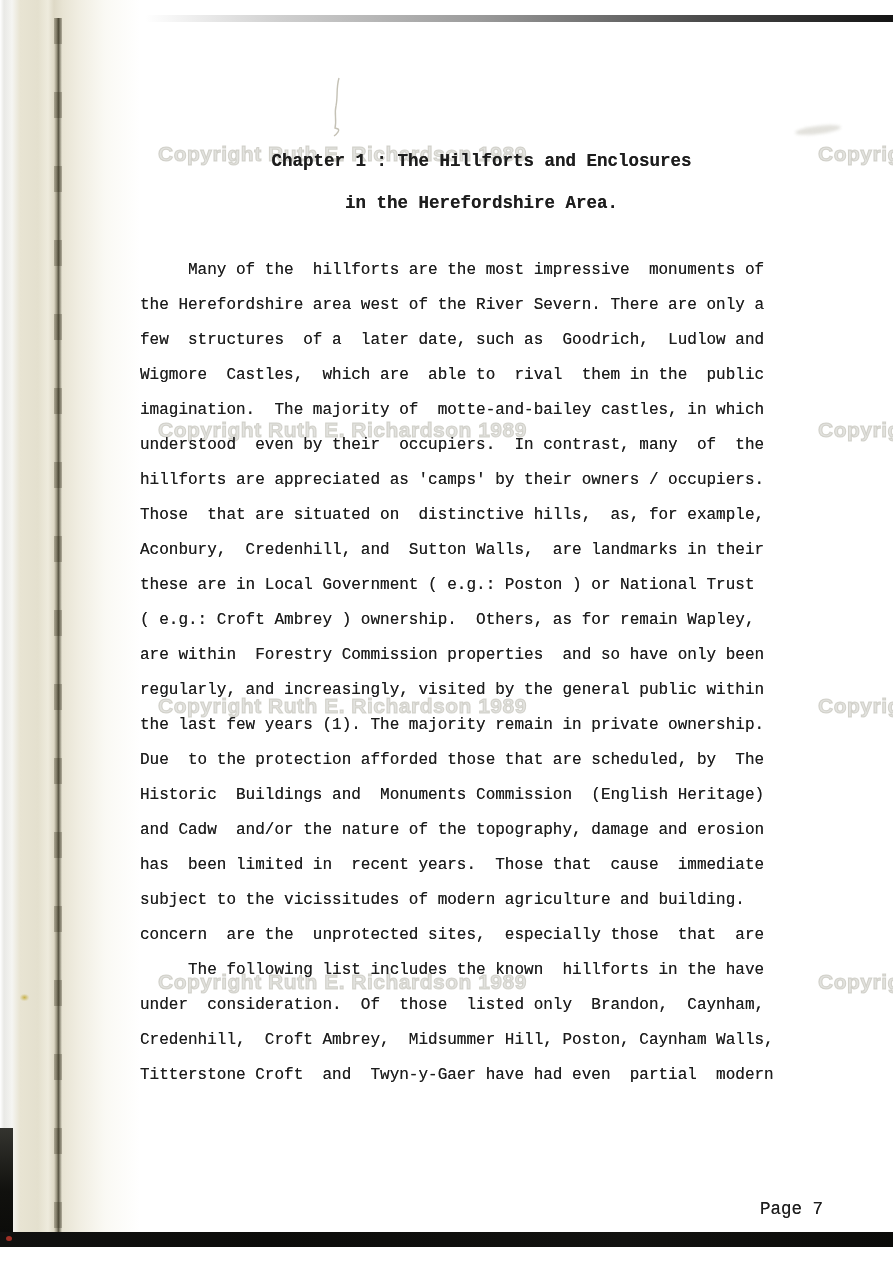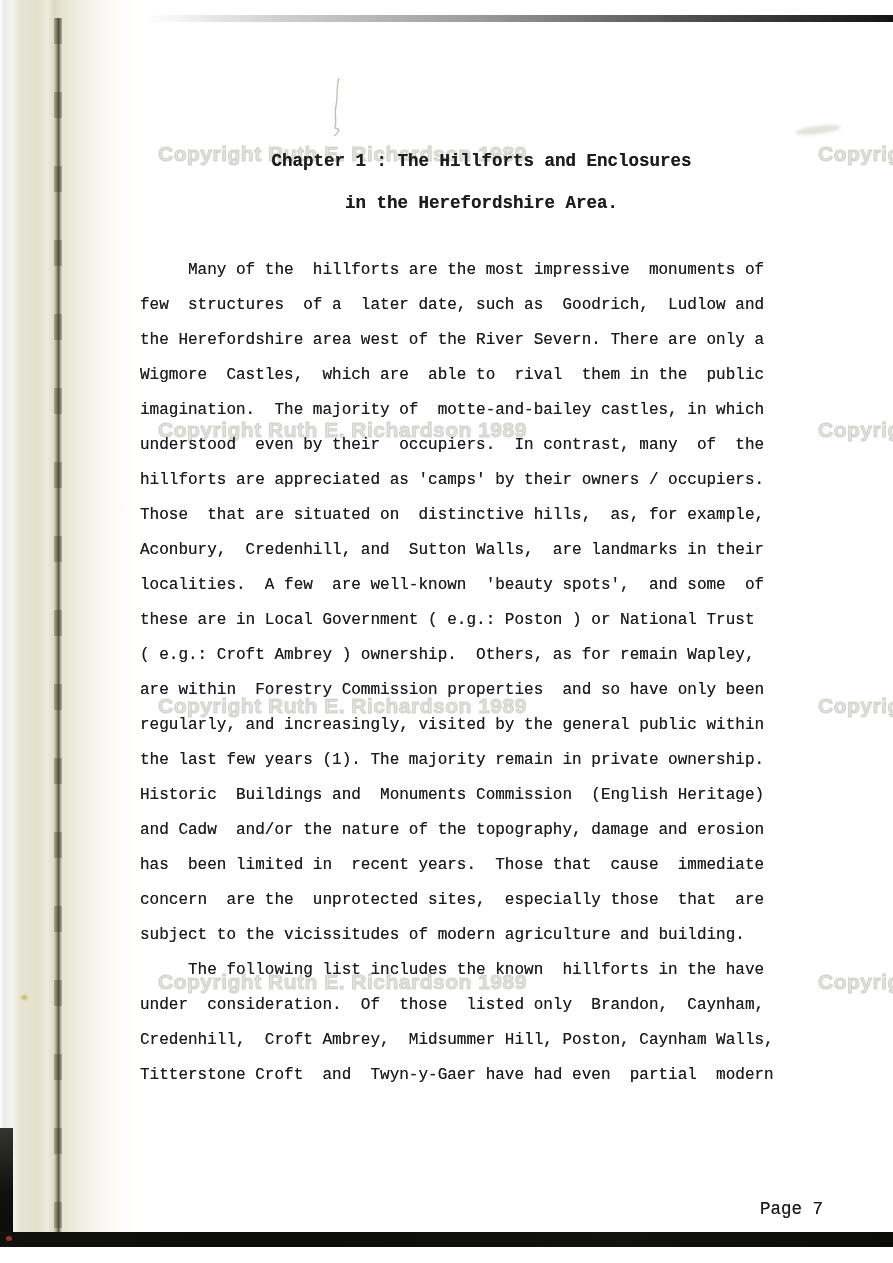--- a/index.html
+++ b/index.html
@@ -103,39 +103,39 @@
   <div class="wm r4">Copyright Ruth E. Richardson 1989</div>
   <div class="wm r4 partial">Copyrig</div>
 
   <div class="heading type">
     <div class="hl"><span>Chapter 1 : The Hillforts and Enclosures</span></div>
     <div class="hl"><span>in the Herefordshire Area.</span></div>
   </div>
 
   <div class="bodytext type">
     <div class="ln">     Many of the  hillforts are the most impressive  monuments of</div>
+    <div class="ln">the Herefordshire area west of the River Severn. There are only a</div>
     <div class="ln">few  structures  of a  later date, such as  Goodrich,  Ludlow and</div>
-    <div class="ln">the Herefordshire area west of the River Severn. There are only a</div>
     <div class="ln">Wigmore  Castles,  which are  able to  rival  them in the  public</div>
     <div class="ln">imagination.  The majority of  motte-and-bailey castles, in which</div>
     <div class="ln">understood  even by their  occupiers.  In contrast, many  of  the</div>
     <div class="ln">hillforts are appreciated as 'camps' by their owners / occupiers.</div>
     <div class="ln">Those  that are situated on  distinctive hills,  as, for example,</div>
     <div class="ln">Aconbury,  Credenhill, and  Sutton Walls,  are landmarks in their</div>
-    <div class="ln">localities.  A few  are well-known  'beauty spots',  and some  of</div>
     <div class="ln">these are in Local Government ( e.g.: Poston ) or National Trust</div>
     <div class="ln">( e.g.: Croft Ambrey ) ownership.  Others, as for remain Wapley,</div>
     <div class="ln">are within  Forestry Commission properties  and so have only been</div>
     <div class="ln">regularly, and increasingly, visited by the general public within</div>
     <div class="ln">the last few years (1). The majority remain in private ownership.</div>
+    <div class="ln">Due  to the protection afforded those that are scheduled, by  The</div>
     <div class="ln">Historic  Buildings and  Monuments Commission  (English Heritage)</div>
     <div class="ln">and Cadw  and/or the nature of the topography, damage and erosion</div>
     <div class="ln">has  been limited in  recent years.  Those that  cause  immediate</div>
+    <div class="ln">subject to the vicissitudes of modern agriculture and building.</div>
     <div class="ln">concern  are the  unprotected sites,  especially those  that  are</div>
-    <div class="ln">subject to the vicissitudes of modern agriculture and building.</div>
     <div class="ln">     The following list includes the known  hillforts in the have</div>
     <div class="ln">under  consideration.  Of  those  listed only  Brandon,  Caynham,</div>
     <div class="ln">Credenhill,  Croft Ambrey,  Midsummer Hill, Poston, Caynham Walls,</div>
     <div class="ln">Titterstone Croft  and  Twyn-y-Gaer have had even  partial  modern</div>
   </div>
 
   <div class="pagenum type">Page 7</div>
 
 </div>
 

